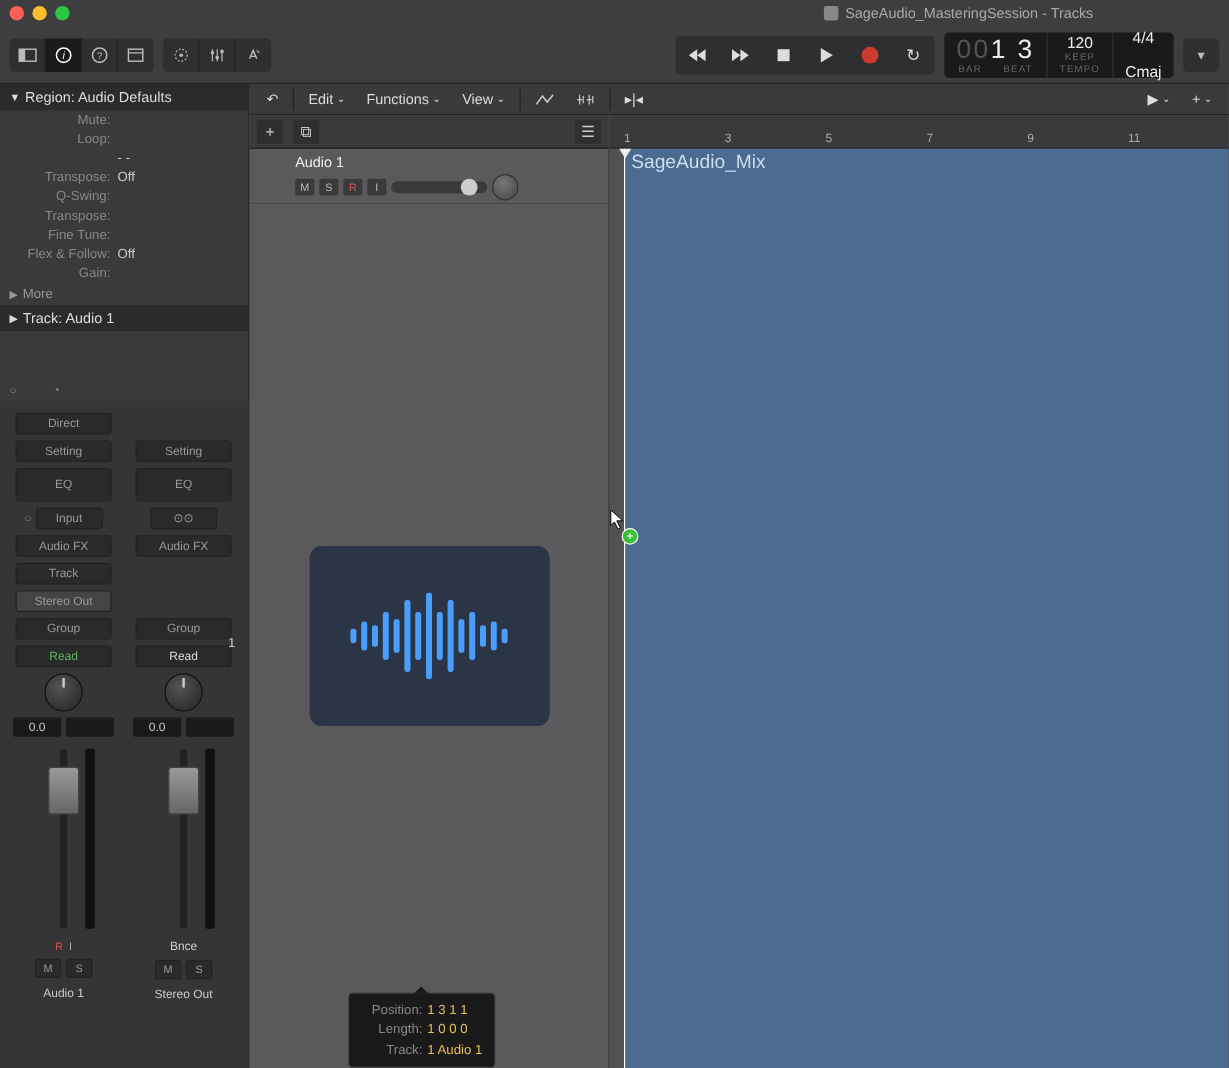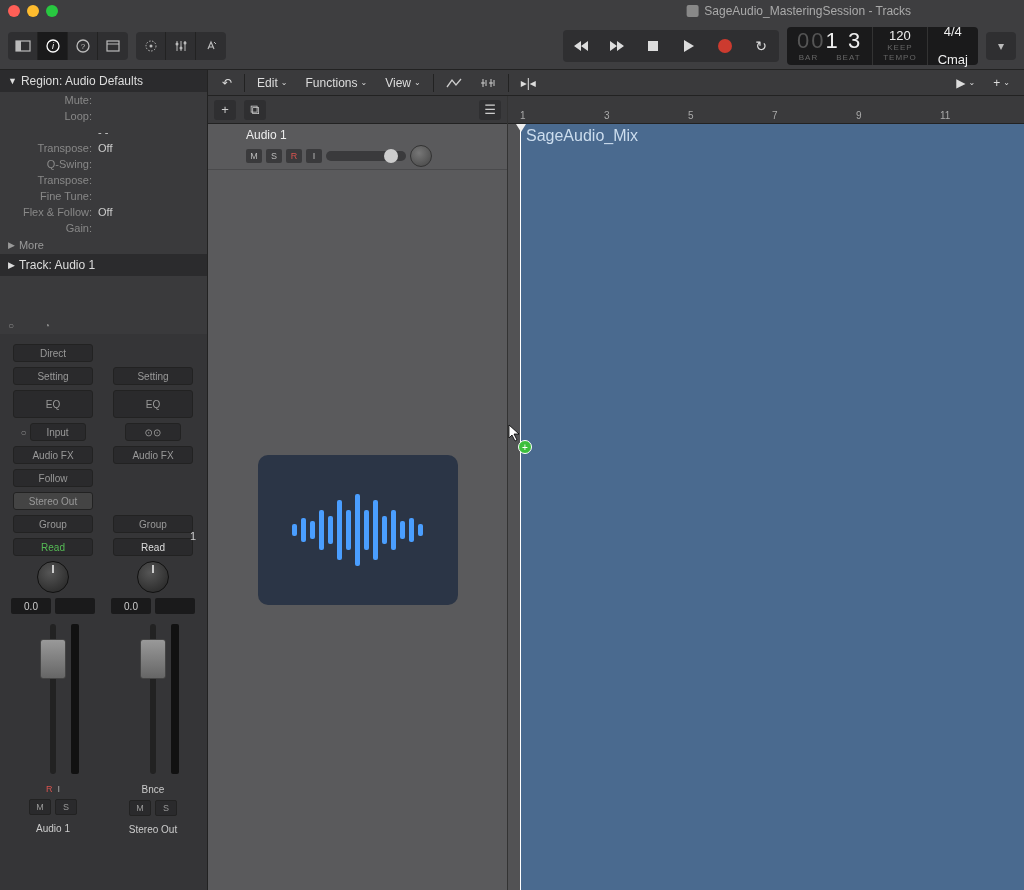--- a/index.html
+++ b/index.html
@@ -302,21 +302,21 @@
 
       <div class="strip">
         <div class="strip-btn">Direct</div>
         <div class="strip-btn">Setting</div>
         <div class="strip-btn tall">EQ</div>
         <div style="display:flex; gap:3px; align-items:center;">
             <span style="color:#888;">○</span>
             <div class="strip-btn" style="width:56px;">Input</div>
           </div>
         <div class="strip-btn">Audio FX</div>
-        <div class="strip-btn">Follow</div>
+        <div class="strip-btn">Track</div>
         <div class="strip-btn" style="background:#444;">Stereo Out</div>
         <div class="strip-btn">Group</div>
         <div class="strip-btn" style="color:#5b5;">Read</div>
         <div class="knob"></div>
         <div style="display:flex; gap:4px;">
             <div class="db-box">0.0</div>
             <div class="db-box"></div>
           </div>
         <div class="fader-area">
           <div class="fader-track"></div>
@@ -458,15 +458,29 @@
             <svg width="14" height="18">
                 <path d="M1 1 L1 14 L4 11 L7 17 L9 16 L6 10 L11 10 Z" fill="#fff" stroke="#000" stroke-width="0.8"></path>
               </svg>
           </div>
           <div class="plus-badge">+</div>
         </div>
       </div>
 
     </div>
 
+    <div class="tooltip">
+      <div class="tt-row">
+          <span class="tt-label">Position:</span>
+          <span class="tt-val">1 3 1 1</span>
+        </div>
+      <div class="tt-row">
+          <span class="tt-label">Length:</span>
+          <span class="tt-val">1 0 0 0</span>
+        </div>
+      <div class="tt-row">
+          <span class="tt-label">Track:</span>
+          <span class="tt-val">1  Audio 1</span>
+        </div>
+    </div>
   </div>
 
 </div>
 
 </body></html>

